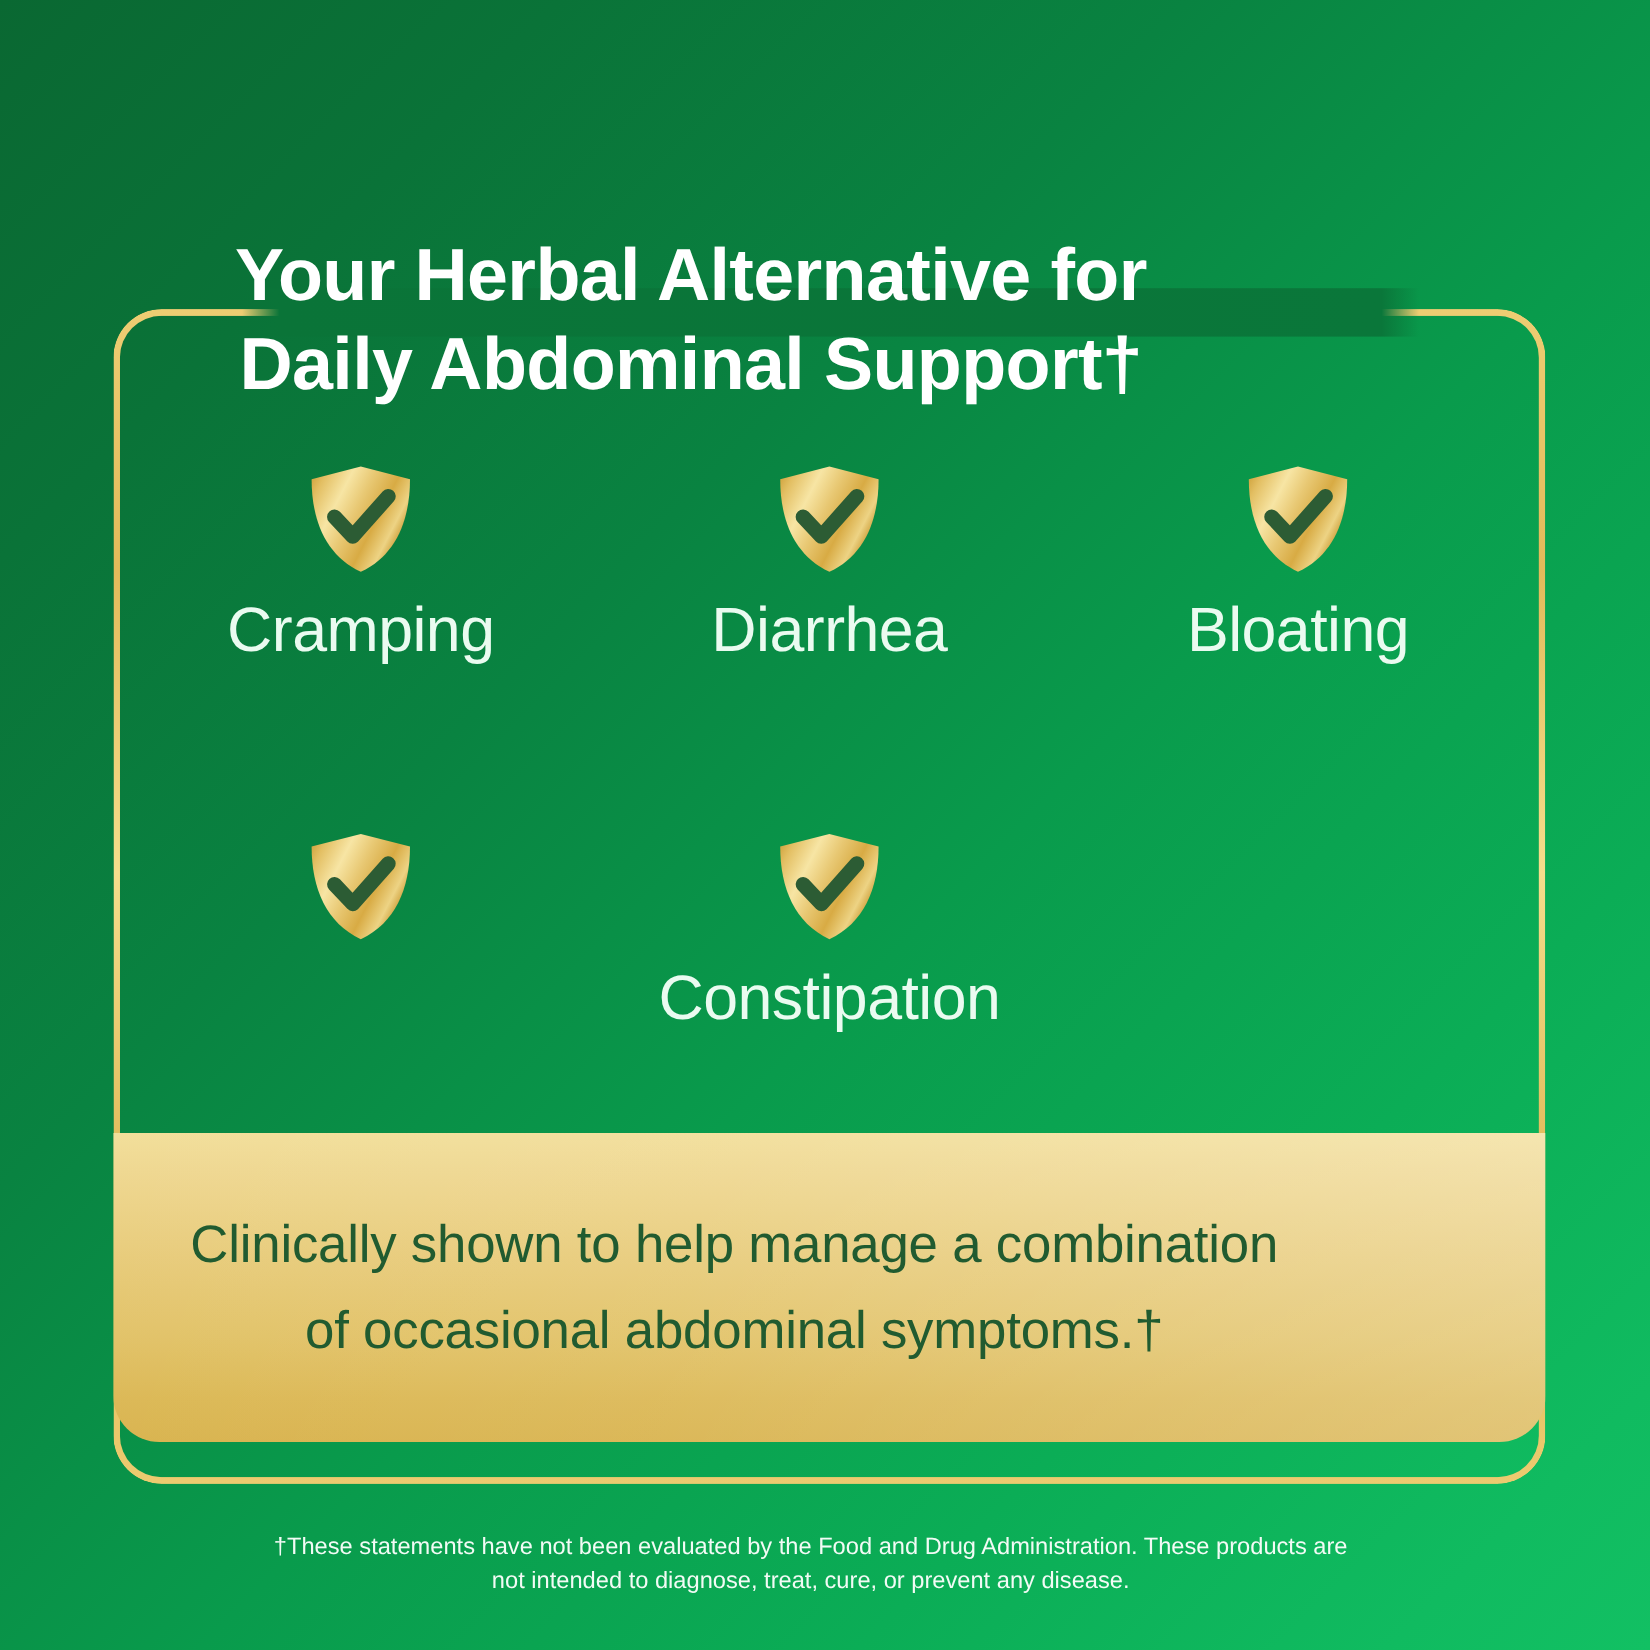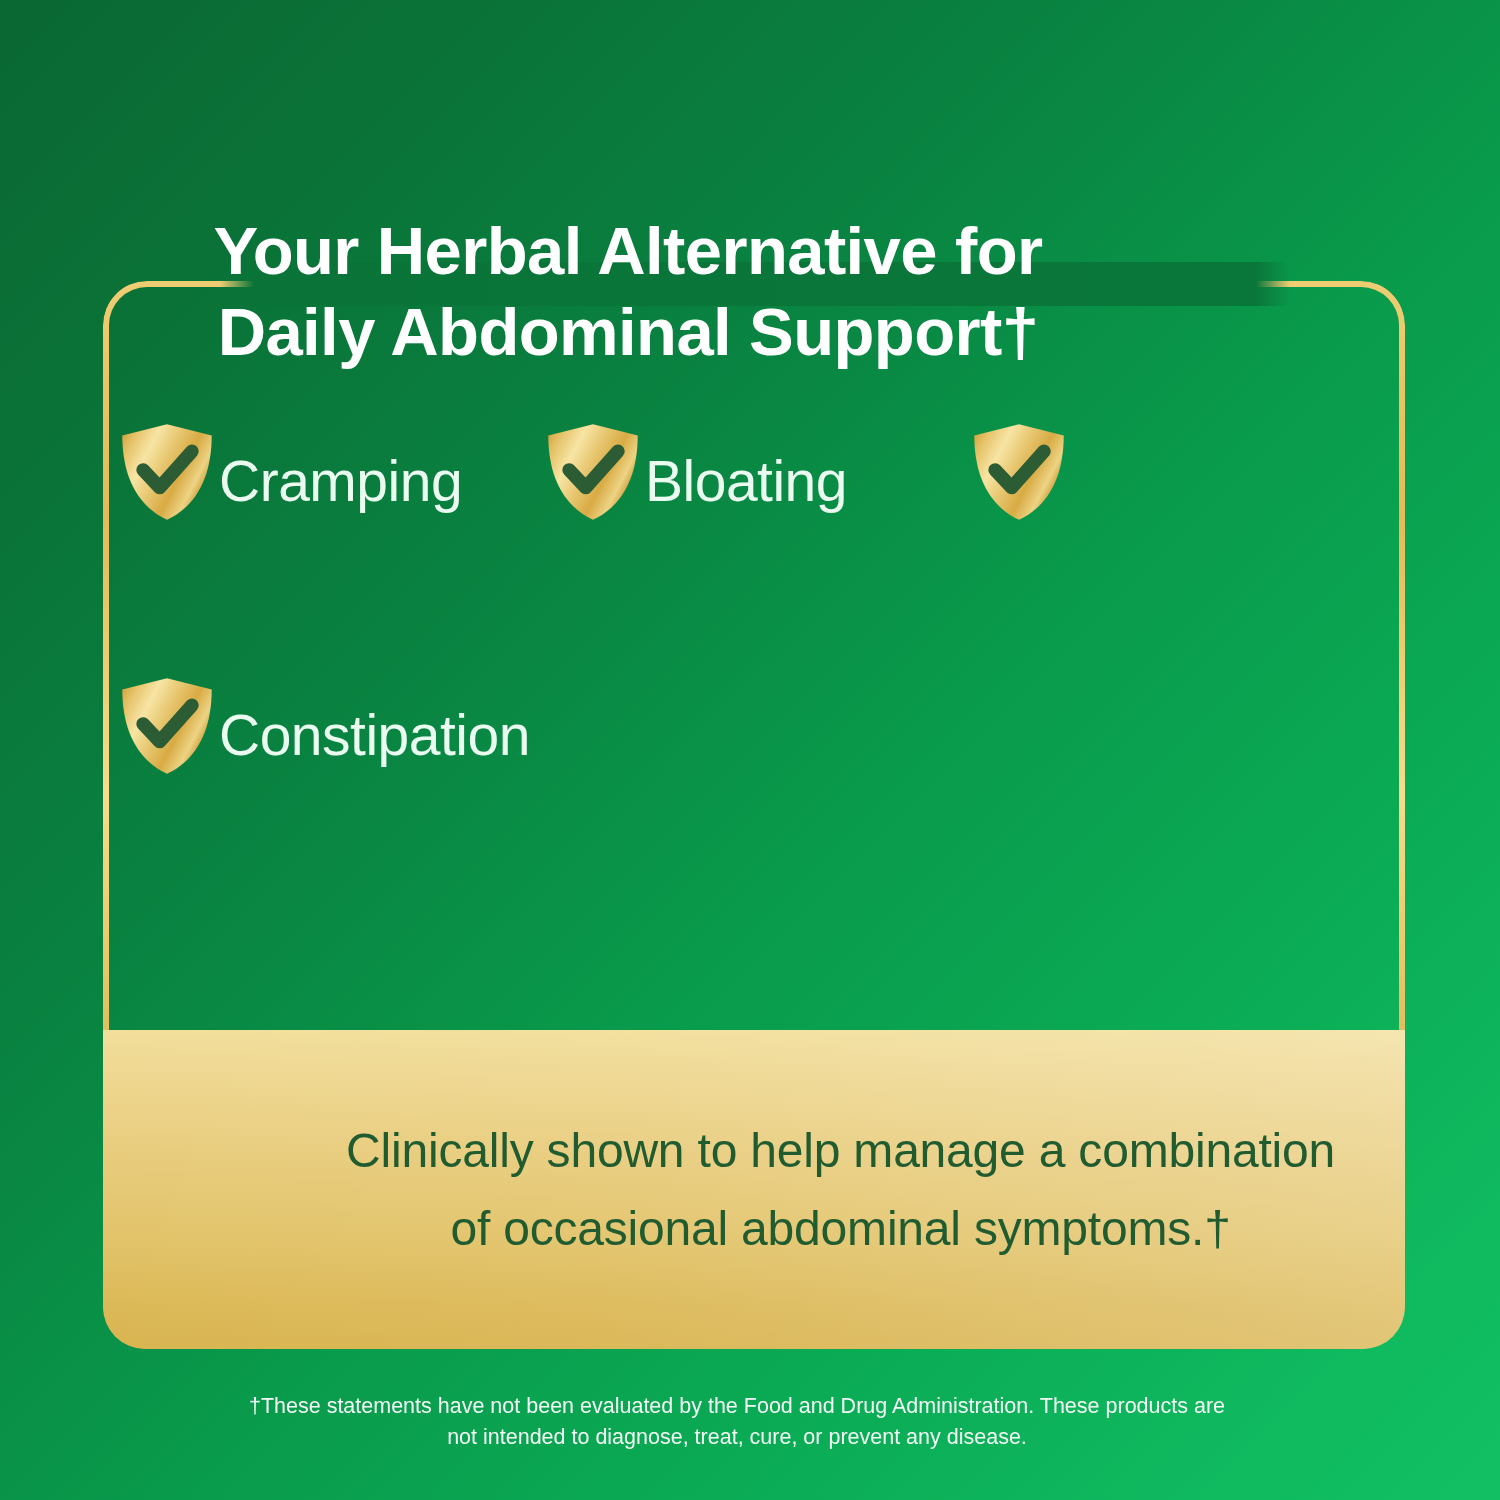--- a/index.html
+++ b/index.html
@@ -97,20 +97,21 @@
     left: 115px;
     top: 420px;
     width: 1278px;
     z-index: 4;
     display: grid;
     grid-template-columns: repeat(3, 1fr);
     row-gap: 150px;
   }
   .cell {
     display: flex;
+    flex-direction: column;
     align-items: center;
   }
   .shield-wrap {
     width: 104px;
     height: 104px;
     display: block;
   }
   .shield-wrap svg {
     display: block;
     width: 104px;
@@ -125,40 +126,40 @@
     letter-spacing: -0.5px;
     white-space: nowrap;
   }
 
   
   .banner {
     position: absolute;
     left: 103px;
     top: 1030px;
     width: 1302px;
-    height: 319px;
+    height: 281px;
     border-radius: 0 0 42px 42px;
     z-index: 4;
     overflow: hidden;
     background:
       linear-gradient(100deg,
         rgba(255,255,255,0.00) 0%,
         rgba(255,255,255,0.05) 40%,
         rgba(255,255,255,0.14) 72%,
         rgba(255,255,255,0.22) 100%),
       linear-gradient(180deg,
         #f2df9b 0%,
         #efd892 12%,
         #e8cc7c 40%,
         #e2c369 66%,
         #dcb957 86%,
         #d9b450 100%);
     display: flex;
     align-items: center;
-    justify-content: flex-end;
+    justify-content: flex-start;
   }
   .banner-text {
     color: #215b30;
     font-size: 48px;
     line-height: 1.62;
     text-align: center;
     letter-spacing: -0.2px;
     padding: 0 70px;
     white-space: pre-line;
   }
@@ -205,20 +206,29 @@
               <stop offset="100%" stop-color="#c6942b"></stop>
             </linearGradient>
           </defs>
           <path d="M50 4 L93 15 C93 52 80 82 50 96 C20 82 7 52 7 15 Z" fill="url(#sg1)"></path>
           <path d="M27 48 L43 65 L74 30" fill="none" stroke="#2c5c34" stroke-width="13" stroke-linecap="round" stroke-linejoin="round"></path>
         </svg>
       </span>
       <span class="cell-label">Cramping</span>
     </div>
 
+    <div class="cell">
+      <span class="shield-wrap">
+        <svg viewBox="0 0 100 100" xmlns="http://www.w3.org/2000/svg">
+          <path d="M50 4 L93 15 C93 52 80 82 50 96 C20 82 7 52 7 15 Z" fill="url(#sg1)"></path>
+          <path d="M27 48 L43 65 L74 30" fill="none" stroke="#2c5c34" stroke-width="13" stroke-linecap="round" stroke-linejoin="round"></path>
+        </svg>
+      </span>
+      <span class="cell-label">Diarrhea</span>
+    </div>
 
     <div class="cell">
       <span class="shield-wrap">
         <svg viewBox="0 0 100 100" xmlns="http://www.w3.org/2000/svg">
           <path d="M50 4 L93 15 C93 52 80 82 50 96 C20 82 7 52 7 15 Z" fill="url(#sg1)"></path>
           <path d="M27 48 L43 65 L74 30" fill="none" stroke="#2c5c34" stroke-width="13" stroke-linecap="round" stroke-linejoin="round"></path>
         </svg>
       </span>
       <span class="cell-label">Bloating</span>
     </div>

